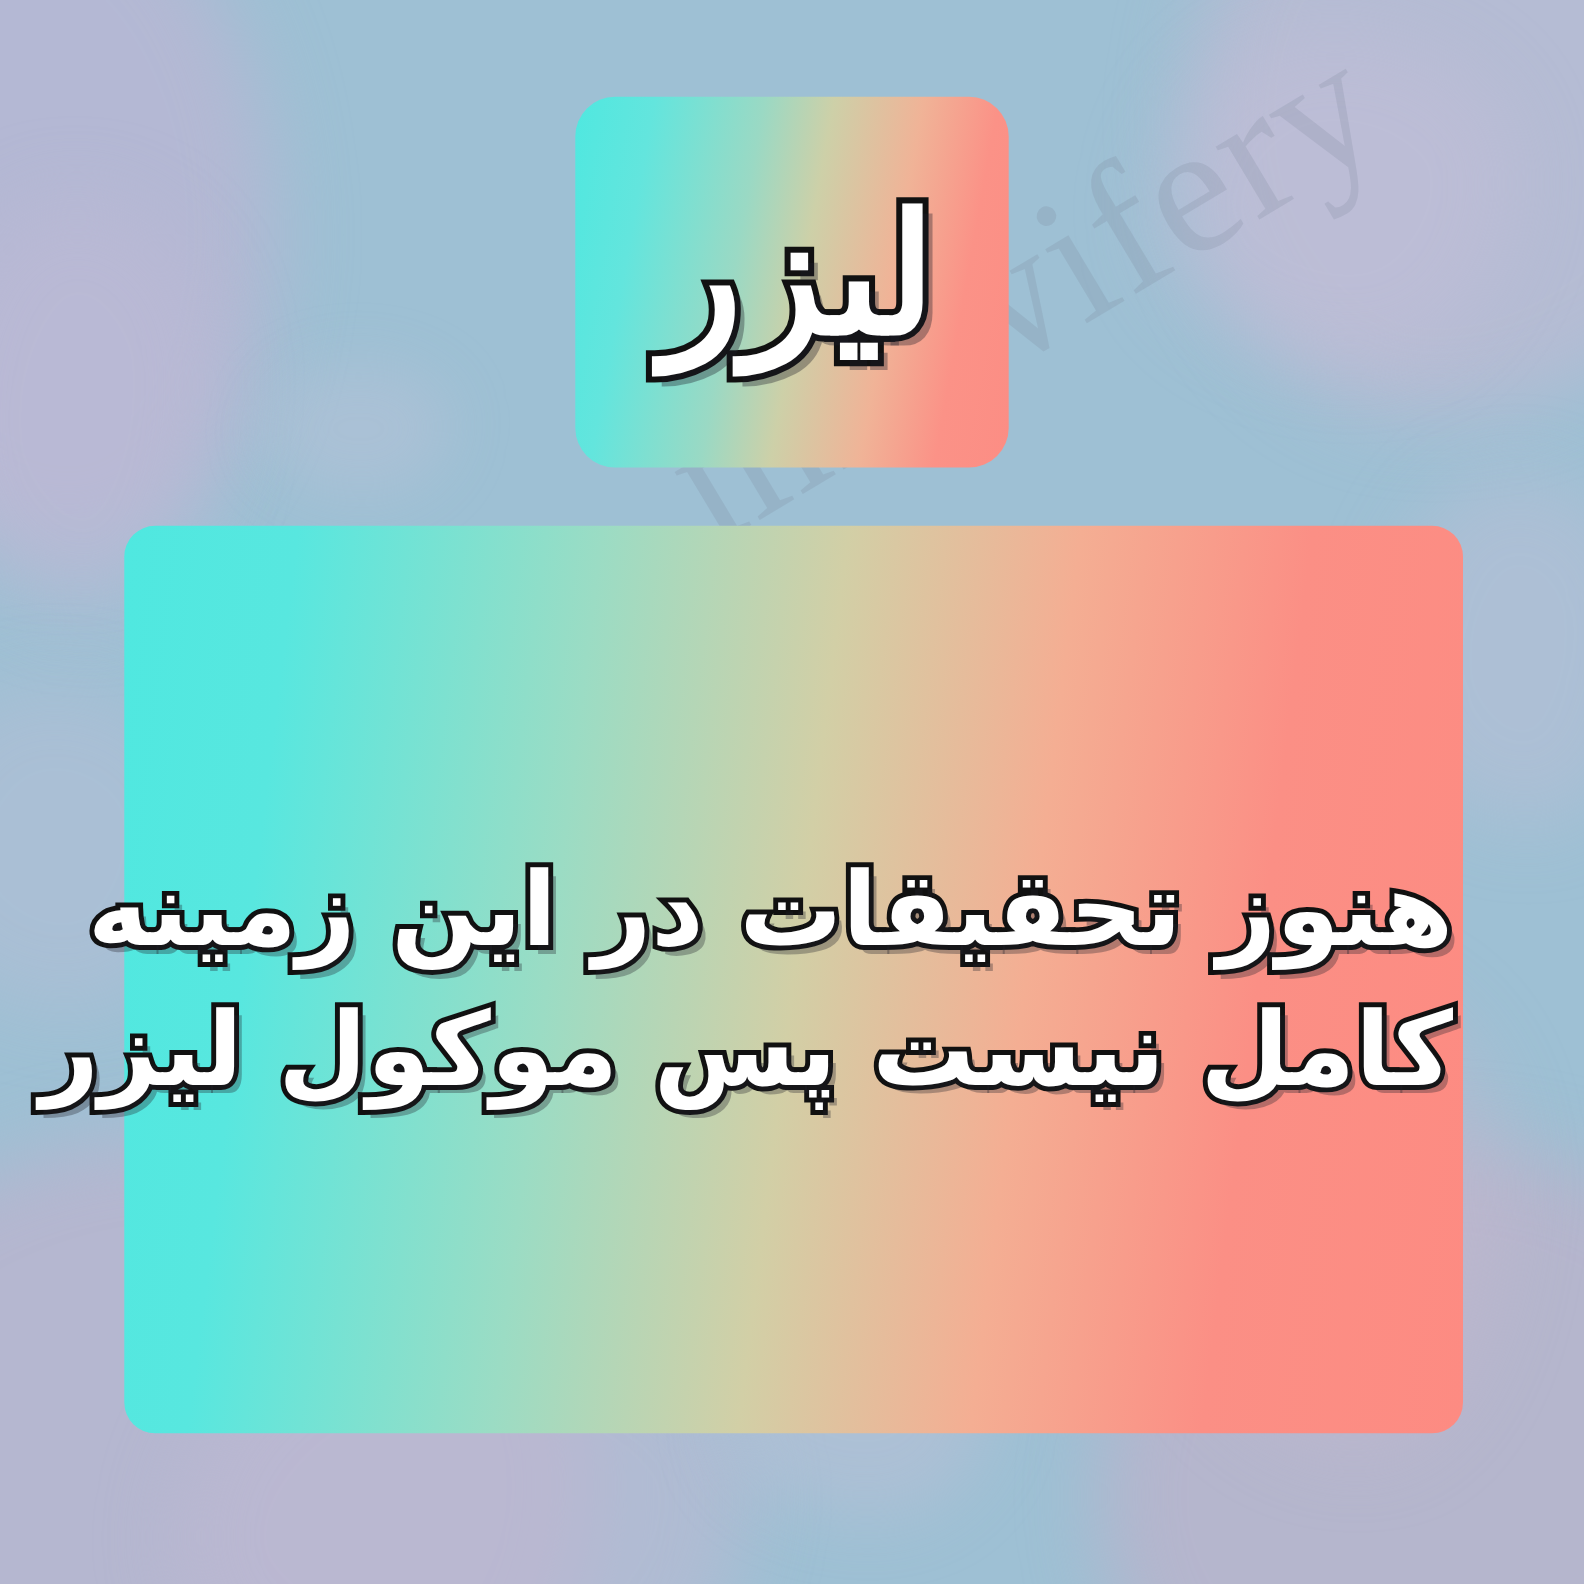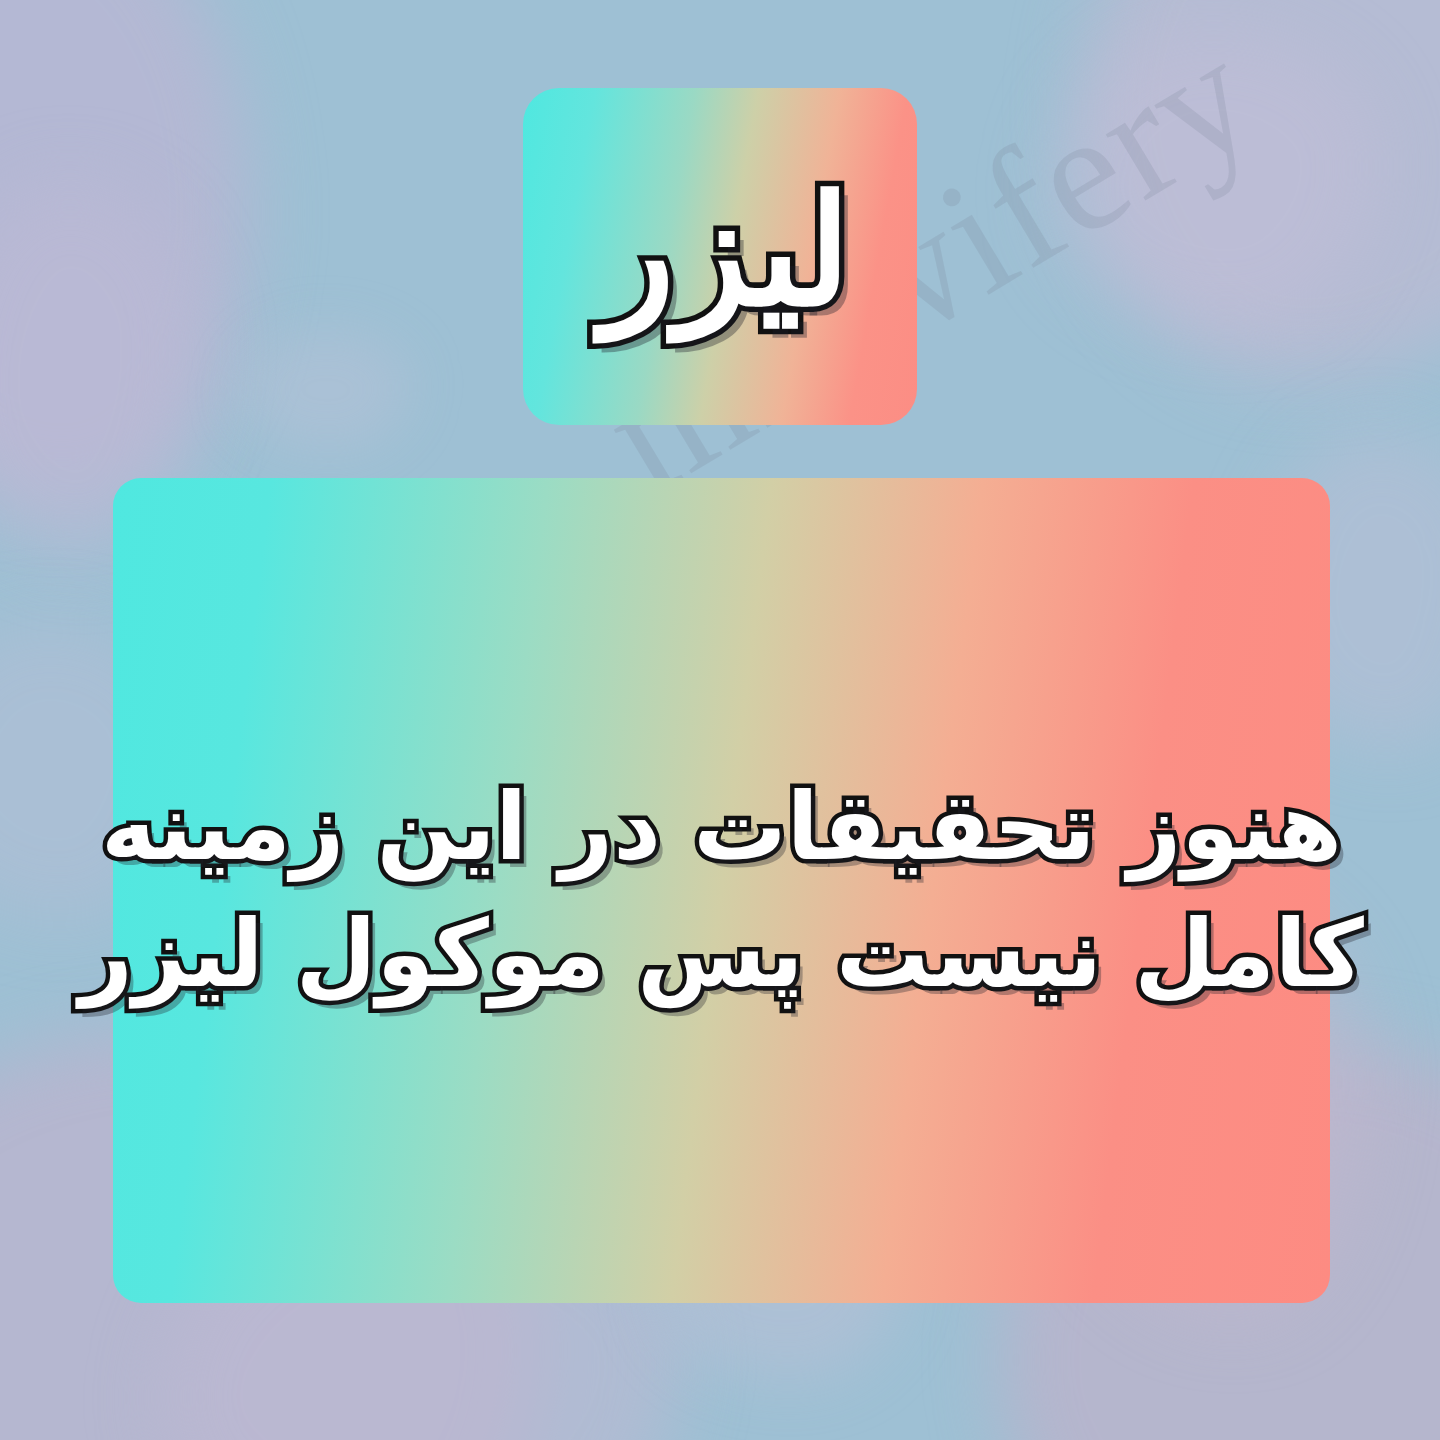--- a/index.html
+++ b/index.html
@@ -202,21 +202,21 @@
                 #fd8b82 100%);
   }
 
   .content-inner {
     width: 100%;
     height: 100%;
     border-radius: 20px;
     background: transparent;
     display: flex;
     flex-direction: column;
-    align-items: center;
+    align-items: flex-end;
     justify-content: center;
     gap: 0;
   }
 
   .body-line {
     direction: rtl;
     font-family: "DejaVu Sans", "Liberation Sans", sans-serif;
     font-weight: bold;
     font-size: 93px;
     line-height: 1.0;

